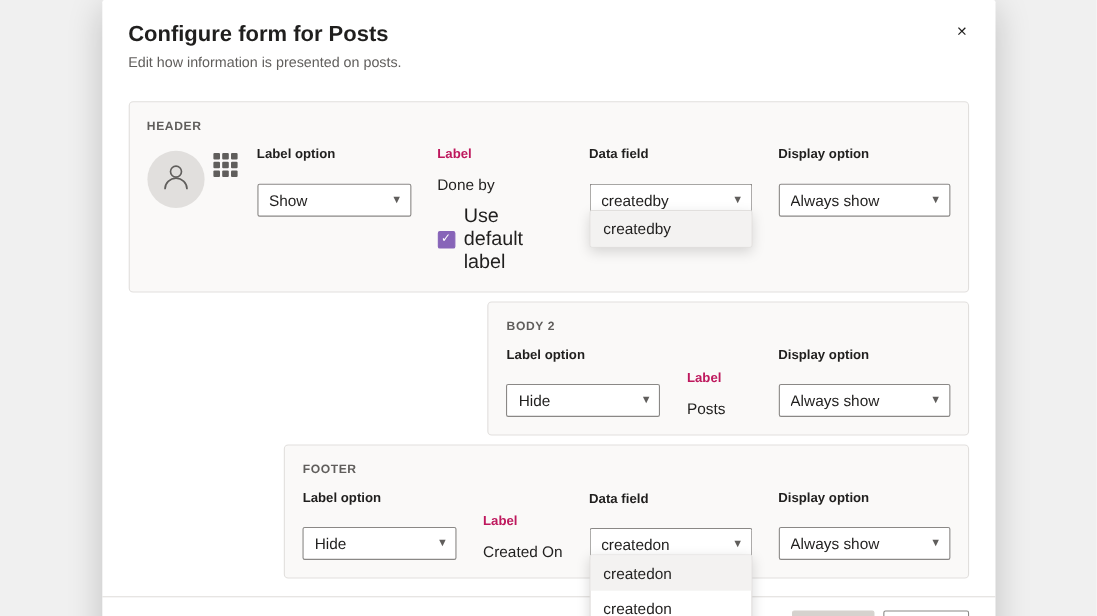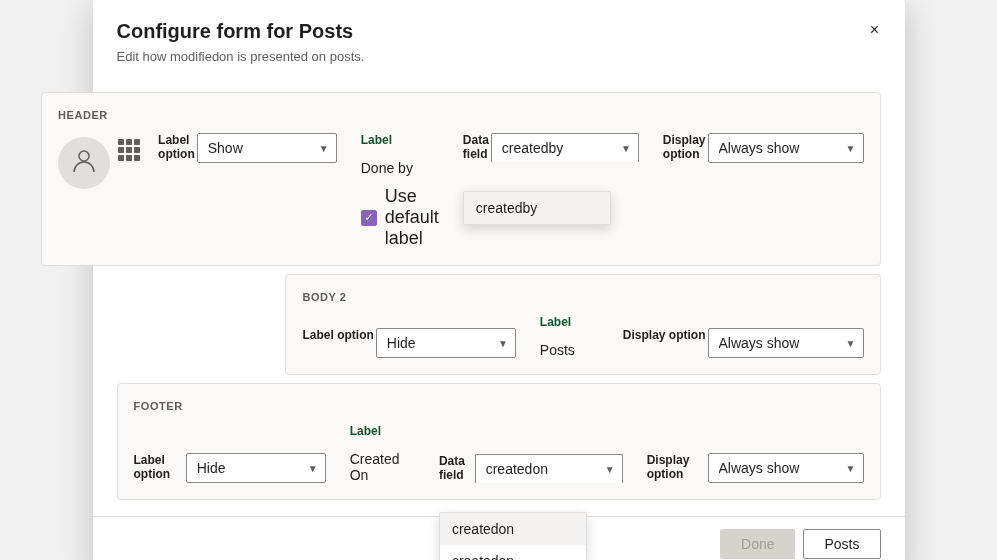--- a/index.html
+++ b/index.html
@@ -114,22 +114,22 @@
       border-radius: 1px;
     }
     .fields-row {
       display: flex;
       align-items: flex-start;
       gap: 24px;
       flex: 1;
     }
     .field-group {
       display: flex;
-      flex-direction: row;
-      gap: 2px;
+      flex-direction: column;
+      gap: 20px;
     }
     .field-label {
       font-size: 12px;
       font-weight: 600;
       color: #201f1e;
     }
     .select-wrapper {
       position: relative;
       display: inline-block;
     }
@@ -156,21 +156,21 @@
       font-size: 10px;
     }
     .label-group {
       display: flex;
       flex-direction: column;
       gap: 6px;
     }
     .label-text {
       font-size: 12px;
       font-weight: 600;
-      color: #14532d;
+      color: #be185d;
     }
     .label-value {
       font-size: 14px;
       color: #201f1e;
       padding-top: 7px;
     }
     .checkbox-row {
       display: flex;
       align-items: center;
       gap: 8px;
@@ -266,21 +266,21 @@
       left: 0;
     }
   </style>
 </head>
 <body>
 
 <div class="dialog">
 
   <div class="dialog-header">
     <h1 class="dialog-title">Configure form for Posts</h1>
-    <p class="dialog-subtitle">Edit how modifiedon is presented on posts.</p>
+    <p class="dialog-subtitle">Edit how information is presented on posts.</p>
   </div>
   <button class="dialog-close">×</button>
 
   <div class="dialog-body">
 
     <div class="section-card">
       <div class="section-label">HEADER</div>
       <div class="header-section">
 
         <div class="avatar-area">

